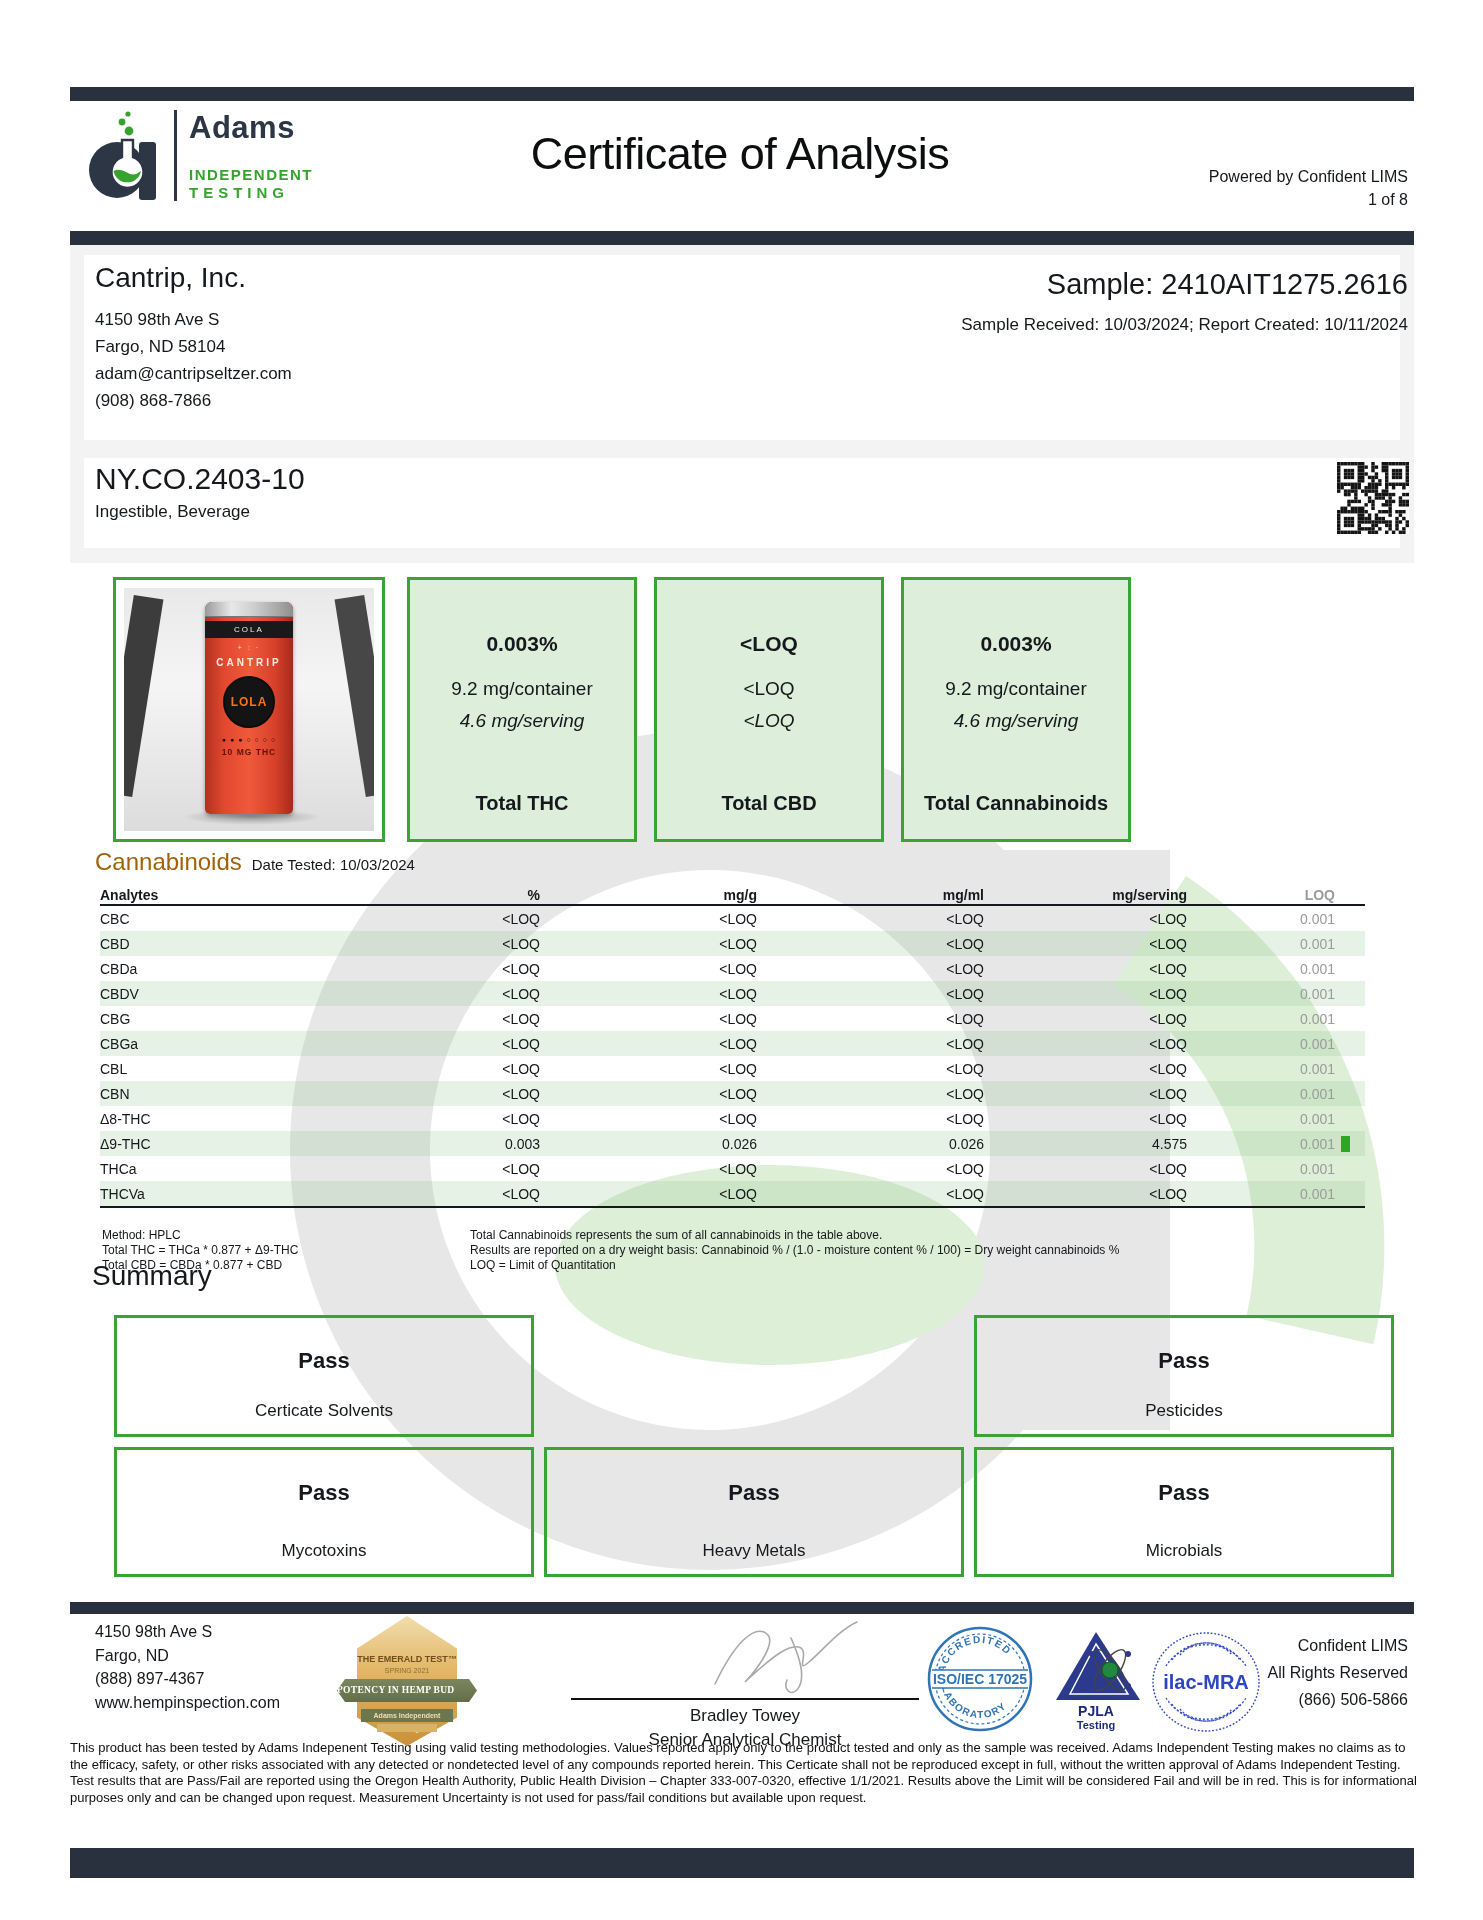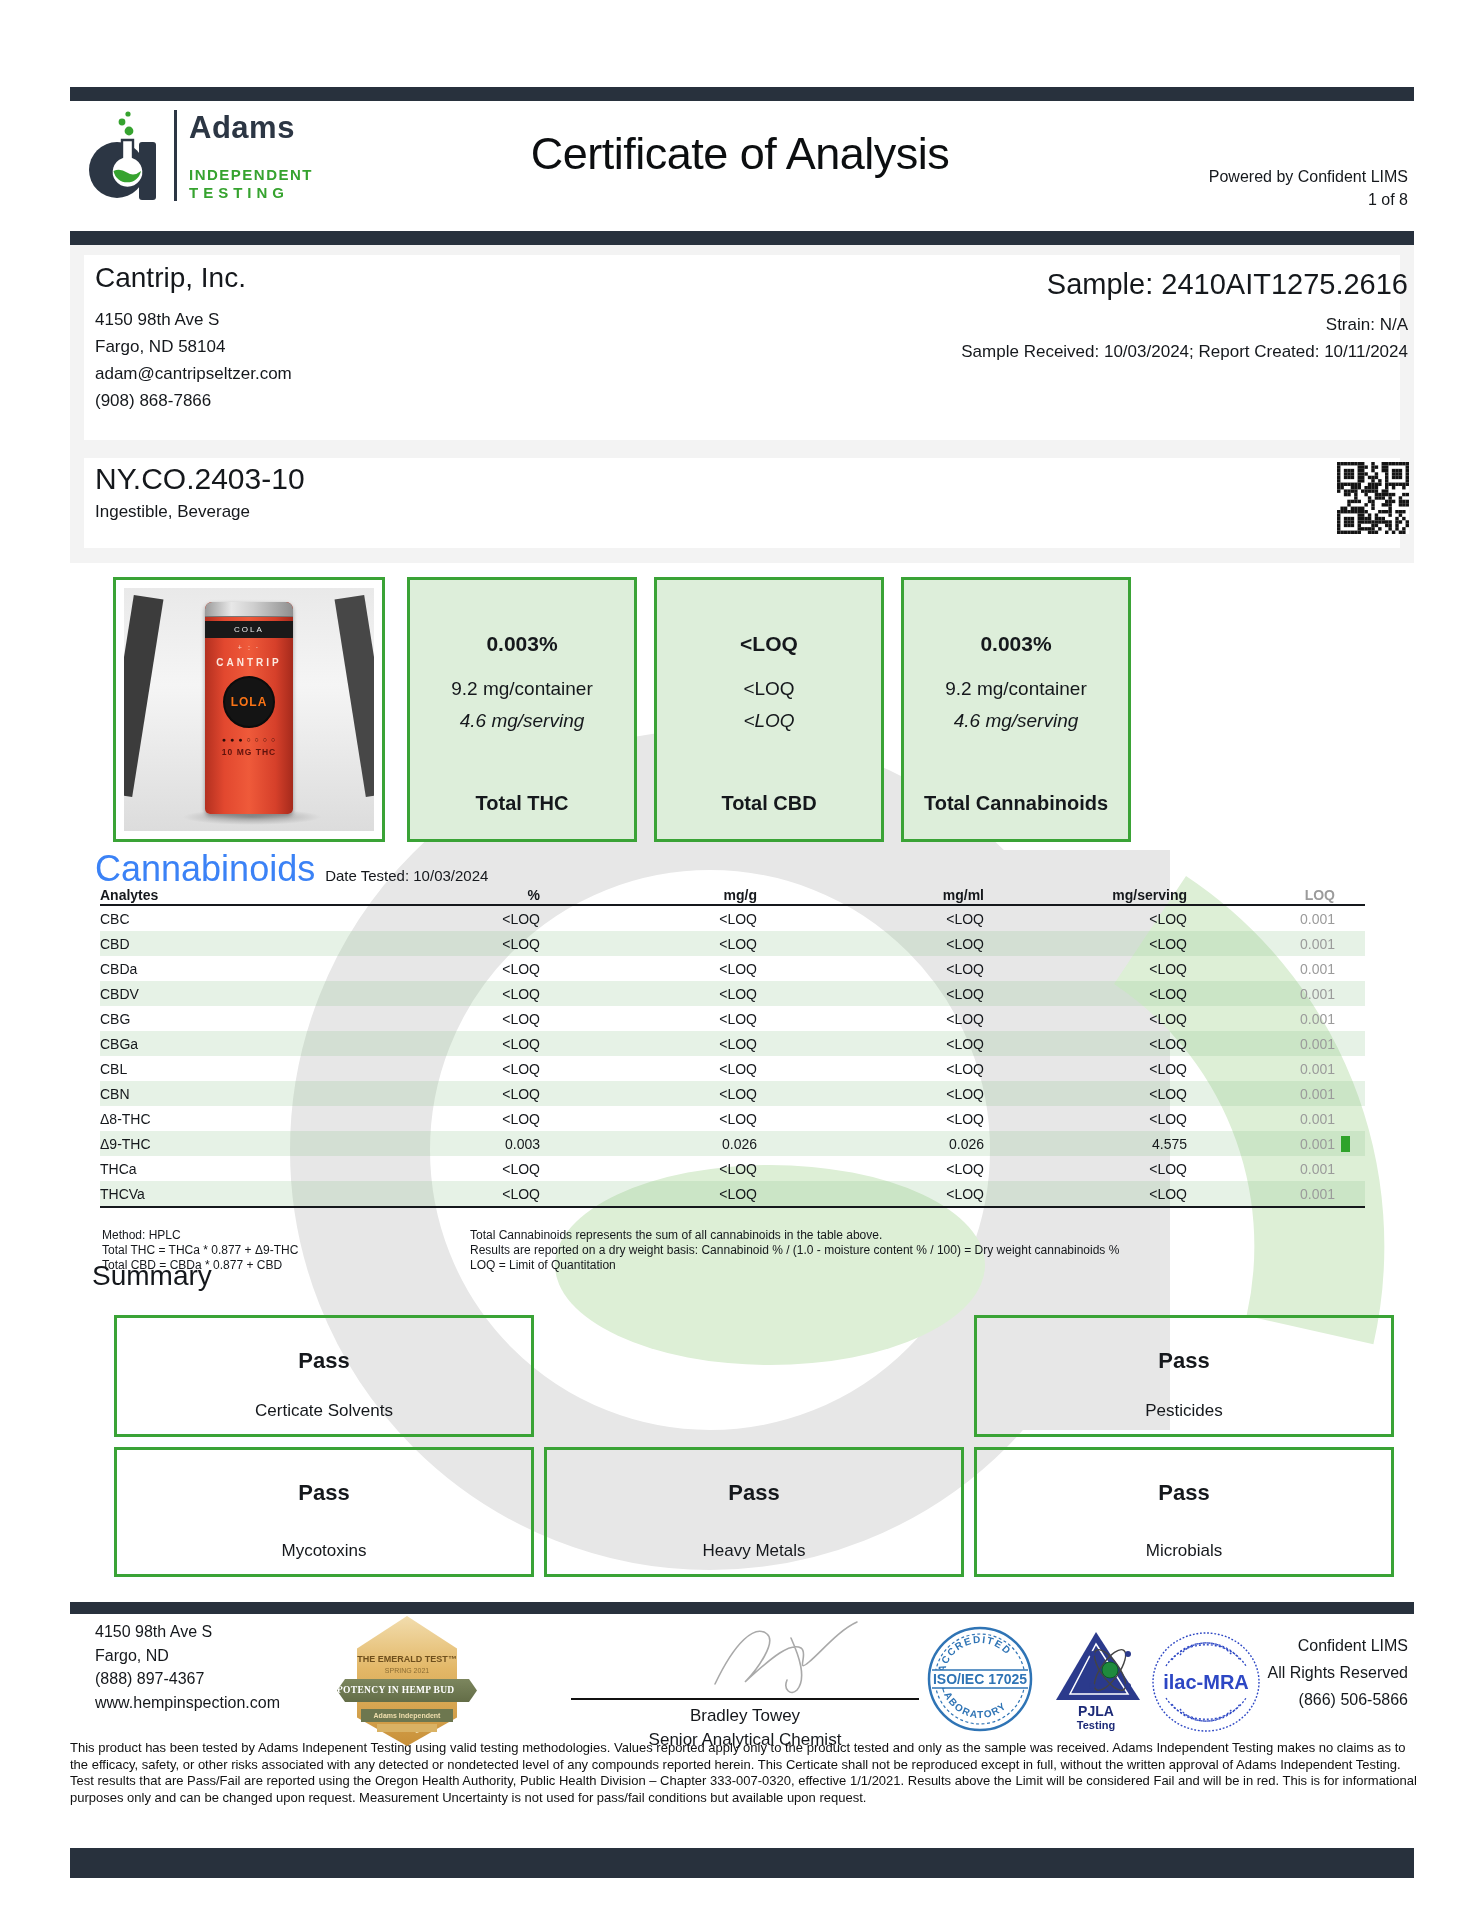--- a/index.html
+++ b/index.html
@@ -53,21 +53,21 @@
   .can-thc { text-align:center; font-size:8.5px; font-weight:bold; margin-top:4px; color:#5e120c; letter-spacing:1px; }
   .green-box { width:230px; height:265px; border:3px solid #3aa336; background:#ddeeda; margin-right:17px; position:relative; text-align:center; }
   .green-box:last-child { margin-right:0; }
   .rb-percent { margin-top:52px; font-size:21px; font-weight:bold; }
   .rb-container { margin-top:22px; font-size:19px; }
   .rb-serving { margin-top:10px; font-size:19px; font-style:italic; }
   .rb-label { position:absolute; bottom:24px; left:0; width:100%; font-size:20px; font-weight:600; }
 
   
   .cann-head { position:absolute; left:95px; top:848px; display:flex; align-items:baseline; z-index:2; }
-  .section-title { font-size:36px; color:#3b82f6; }
+  .section-title { font-size:24px; color:#a16207; }
   .date-tested { font-size:15px; margin-left:10px; }
   .tbl { position:absolute; left:100px; top:886px; width:1265px; z-index:2; }
   .trow { display:grid; grid-template-columns:330px 110px 217px 227px 203px 148px 30px; align-items:center; height:25px; font-size:14px; }
   .trow.hdr { height:20px; font-weight:bold; border-bottom:2px solid #15181c; font-size:14px; }
   .trow .num { text-align:right; }
   .trow .loq { color:#9b9b9b; }
   .trow.stripe { background:rgba(143,198,143,.22); }
   .tbl-bottom { border-bottom:2px solid #15181c; }
   .flagcell { display:flex; align-items:center; }
   .flag { display:inline-block; width:9px; height:16px; background:#2fa32a; margin-left:6px; }
@@ -151,21 +151,20 @@
 <div class="card" style="left:84px; top:255px; width:1316px; height:185px;"></div>
 <div class="abs z2" style="left:95px; top:262px;">
   <div class="client-name">Cantrip, Inc.</div>
   <div class="client-line">4150 98th Ave S</div>
   <div class="client-line">Fargo, ND 58104</div>
   <div class="client-line">adam@cantripseltzer.com</div>
   <div class="client-line">(908) 868-7866</div>
 </div>
 <div class="sample-block">
   <div class="sample-id">Sample: 2410AIT1275.2616</div>
-  <div class="sample-line">Strain: N/A</div>
   <div class="sample-line">Sample Received: 10/03/2024; Report Created: 10/11/2024</div>
 </div>
 
 <div class="card" style="left:84px; top:458px; width:1316px; height:90px;"></div>
 <div class="abs z2" style="left:95px; top:462px;">
   <div class="prod-code">NY.CO.2403-10</div>
   <div class="prod-type">Ingestible, Beverage</div>
 </div>
 <div id="qr"><svg width="72" height="72" viewBox="0 0 72 72">
       <rect width="72" height="72" fill="#fff"></rect>

